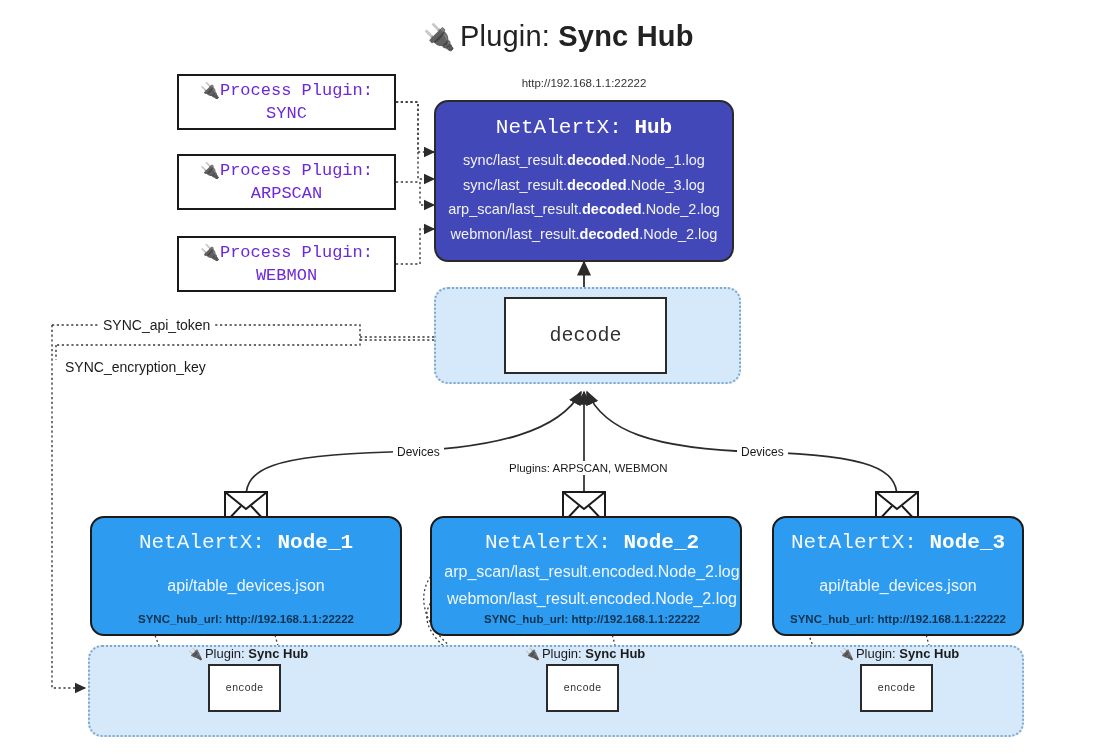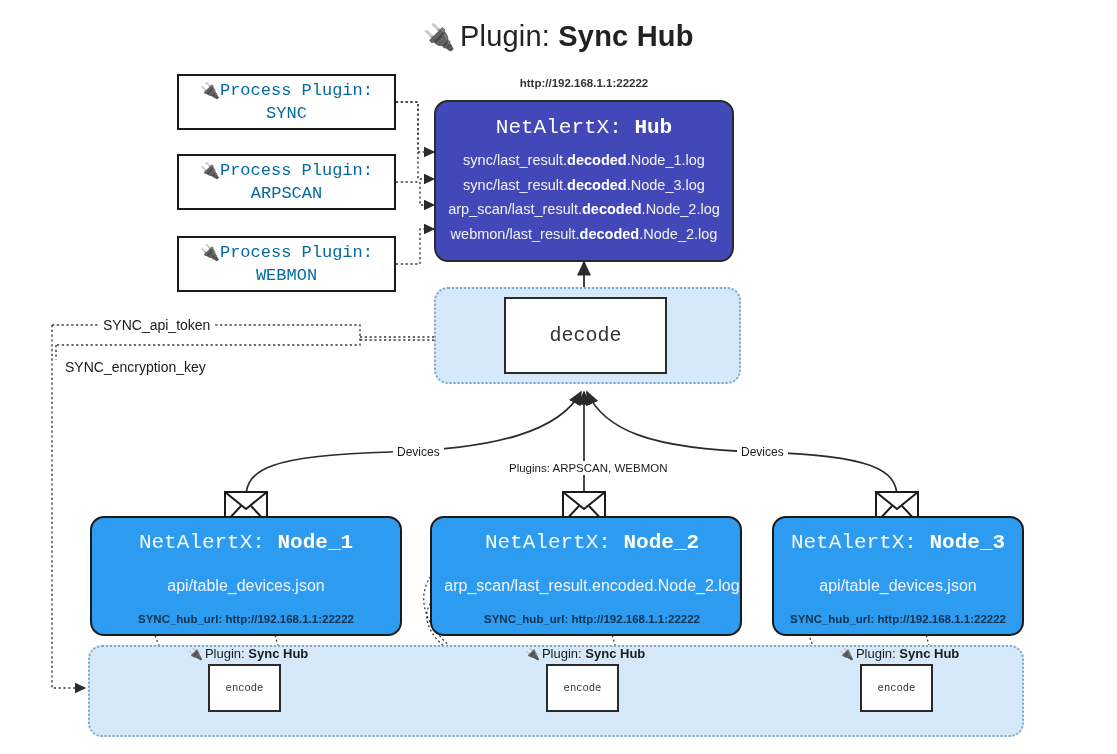--- a/index.html
+++ b/index.html
@@ -20,32 +20,32 @@
   }
   .page-title .plug{font-size:26px;margin-right:4px;}
   .page-title b{font-weight:bold;}
 
   
   .box{position:absolute;box-sizing:border-box;}
 
   .proc-box{
     background:#ffffff;border:2px solid #1a1a1a;
     font-family:"Liberation Mono","DejaVu Sans Mono",monospace;
-    font-size:17px;line-height:22px;color:#0369a1;
+    font-size:17px;line-height:22px;color:#6d28d9;
     display:flex;flex-direction:column;align-items:center;justify-content:center;
     text-align:center;padding:4px 6px;
   }
   .proc-box .l1{white-space:nowrap;}
   .proc-box .l2{white-space:nowrap;}
   .proc-box .plug{font-size:16px;vertical-align:-1px;}
 
   
   .hub-url{
     position:absolute;text-align:center;font-size:11.5px;color:#333;
-    font-weight:bold;white-space:nowrap;
+    font-weight:normal;white-space:nowrap;
   }
   .hub{
     background:#4348b8;border:2px solid #2a2a2a;border-radius:14px;
     display:flex;flex-direction:column;align-items:center;
     padding-top:12px;color:#ffffff;
   }
   .hub .hub-title{
     font-family:"Liberation Mono","DejaVu Sans Mono",monospace;
     font-size:21px;line-height:28px;color:#ffffff;white-space:nowrap;
   }
@@ -241,20 +241,21 @@
     <div class="node-lines">
       <div class="node-line">api/table_devices.json</div>
     </div>
     <div class="node-foot">SYNC_hub_url: http://192.168.1.1:22222</div>
   </div>
 
   <div class="box node" style="left:430px;top:516px;width:312px;height:120px;padding-left:12px;">
     <div class="node-title"><span>NetAlertX: </span><b>Node_2</b></div>
     <div class="node-lines">
       <div class="node-line">arp_scan/last_result.encoded.Node_2.log</div>
+      <div class="node-line">webmon/last_result.encoded.Node_2.log</div>
     </div>
     <div class="node-foot">SYNC_hub_url: http://192.168.1.1:22222</div>
   </div>
 
   <div class="box node" style="left:772px;top:516px;width:252px;height:120px;gap:9px;">
     <div class="node-title"><span>NetAlertX: </span><b>Node_3</b></div>
     <div class="node-lines">
       <div class="node-line">api/table_devices.json</div>
     </div>
     <div class="node-foot">SYNC_hub_url: http://192.168.1.1:22222</div>

